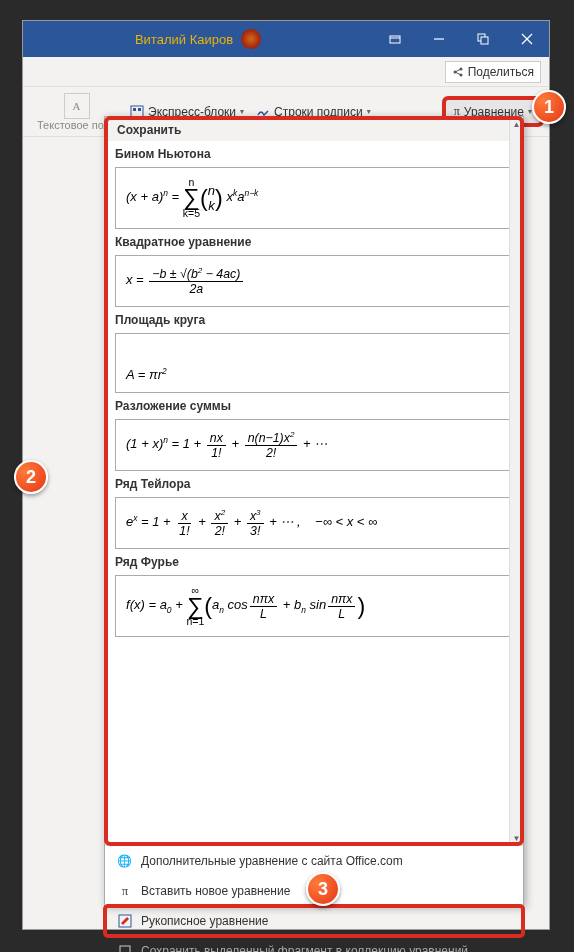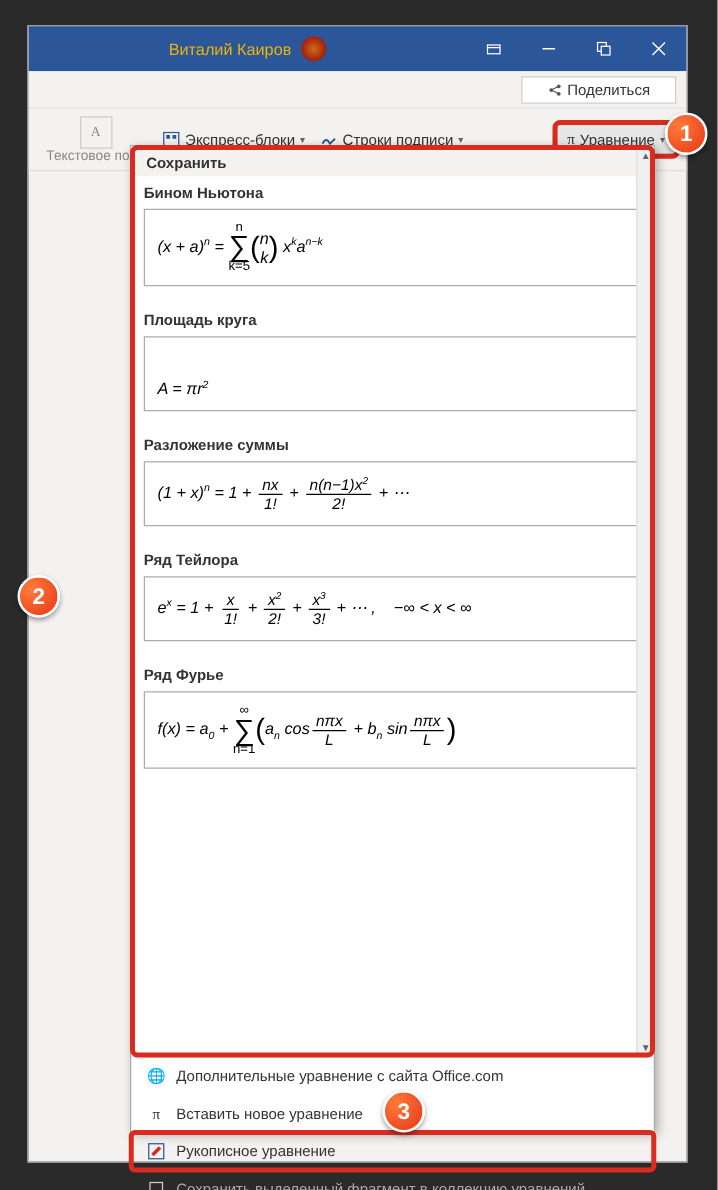--- a/index.html
+++ b/index.html
@@ -5,32 +5,32 @@
 *{margin:0;padding:0;box-sizing:border-box;font-family:"Segoe UI",Arial,sans-serif}
 body{background:#2a2a2a;width:574px;height:952px;overflow:hidden;position:relative}
 .window{position:absolute;top:20px;left:22px;width:528px;height:910px;background:#f3f2f1;border:1px solid #999}
 .titlebar{height:36px;background:#2b579a;display:flex;align-items:center;color:#eab308;font-size:13px}
 .titlebar .spacer{flex:1}
 .titlebar .title{display:flex;align-items:center;gap:8px}
 .titlebar .avatar{width:20px;height:20px;border-radius:50%;background:radial-gradient(circle,#d2691e,#8b0000)}
 .titlebar .winbtn{width:44px;height:36px;display:flex;align-items:center;justify-content:center}
 .titlebar .winbtn svg{stroke:#fff;fill:none}
 .ribbonrow{height:30px;background:#f3f2f1;display:flex;align-items:center;justify-content:flex-end;gap:6px;padding:0 8px;border-bottom:1px solid #e1dfdd}
-.sharebtn{display:flex;align-items:center;gap:4px;font-size:12px;padding:3px 20px;border:1px solid #ccc;background:#fff;color:#333}
+.sharebtn{display:flex;align-items:center;gap:4px;font-size:12px;padding:3px 6px;border:1px solid #ccc;background:#fff;color:#333}
 .toolbar{height:50px;background:#f3f2f1;display:flex;align-items:center;padding:0 8px;gap:4px;border-bottom:1px solid #e1dfdd;font-size:12px;color:#333}
 .tbitem{display:flex;align-items:center;gap:4px;padding:2px 4px}
 .textbox{display:flex;flex-direction:column;align-items:center;font-size:11px;color:#888;padding:0 6px}
 .textbox .box{width:26px;height:26px;border:1px solid #ccc;display:flex;align-items:center;justify-content:center;color:#888;font-family:Georgia,serif}
 .eqbtn{margin-left:auto;display:flex;align-items:center;gap:4px;padding:4px 8px;border:1px solid #ababab;background:#e6e6e6;font-size:12px}
 .eqbtn.highlight{outline:4px solid #d92b1f;outline-offset:-1px;border-radius:3px}
 .gallery{position:absolute;top:116px;left:104px;width:420px;height:790px;background:#fff;border:1px solid #ababab;box-shadow:2px 2px 8px rgba(0,0,0,.3)}
 .gbody{height:728px;overflow:hidden;position:relative}
 .sectionhdr{font-size:12px;font-weight:600;color:#333;padding:6px 12px 4px;background:#f3f2f1}
 .eqlist{padding:0 10px}
-.eqitem{margin-bottom:14px}
+.eqitem{}
 .eqname{font-size:12px;font-weight:600;color:#333;padding:6px 0}
 .eqbox{border:1px solid #ababab;padding:10px;min-height:46px;display:flex;align-items:center;font-family:"Cambria Math",Georgia,serif;font-size:13px;font-style:italic;color:#000}
 .eqbox .math{white-space:nowrap}
 .footer{border-top:1px solid #e1dfdd}
 .fitem{display:flex;align-items:center;gap:8px;padding:7px 12px;font-size:12px;color:#333}
 .fitem.disabled{color:#aaa}
 .fitem .ico{width:16px;height:16px;display:flex;align-items:center;justify-content:center}
 .fitem.hl{outline:4px solid #d92b1f;outline-offset:-2px;border-radius:3px}
 .scrollbar{position:absolute;right:0;top:0;width:14px;height:728px;background:#f0f0f0;border-left:1px solid #ddd}
 .scrollbar .arrow{height:14px;display:flex;align-items:center;justify-content:center;color:#666;font-size:8px}
@@ -132,20 +132,29 @@
       <div class="eqitem">
         <div class="eqname">Бином Ньютона</div>
         <div class="eqbox">
             <span class="math">(<i>x</i> + <i>a</i>)<sup>n</sup> = <span class="bigop"><span class="ul">n</span>∑<span class="ul">k=5</span></span><span class="paren">(</span><span class="binom">
                 <span>n</span>
                 <span>k</span>
               </span><span class="paren">)</span> <i>x</i><sup>k</sup><i>a</i><sup>n−k</sup></span>
           </div>
       </div>
       <div class="eqitem">
+        <div class="eqname">Квадратное уравнение</div>
+        <div class="eqbox">
+            <span class="math"><i>x</i> = <span class="frac">
+                <span class="num">−<i>b</i> ± √(<i>b</i><sup>2</sup> − 4<i>ac</i>)</span>
+                <span class="den">2<i>a</i></span>
+              </span></span>
+          </div>
+      </div>
+      <div class="eqitem">
         <div class="eqname">Площадь круга</div>
         <div class="eqbox" style="min-height:60px;align-items:flex-end">
             <span class="math"><i>A</i> = <i>πr</i><sup>2</sup></span>
           </div>
       </div>
       <div class="eqitem">
         <div class="eqname">Разложение суммы</div>
         <div class="eqbox">
             <span class="math">(1 + <i>x</i>)<sup>n</sup> = 1 + <span class="frac">
                 <span class="num"><i>nx</i></span>

